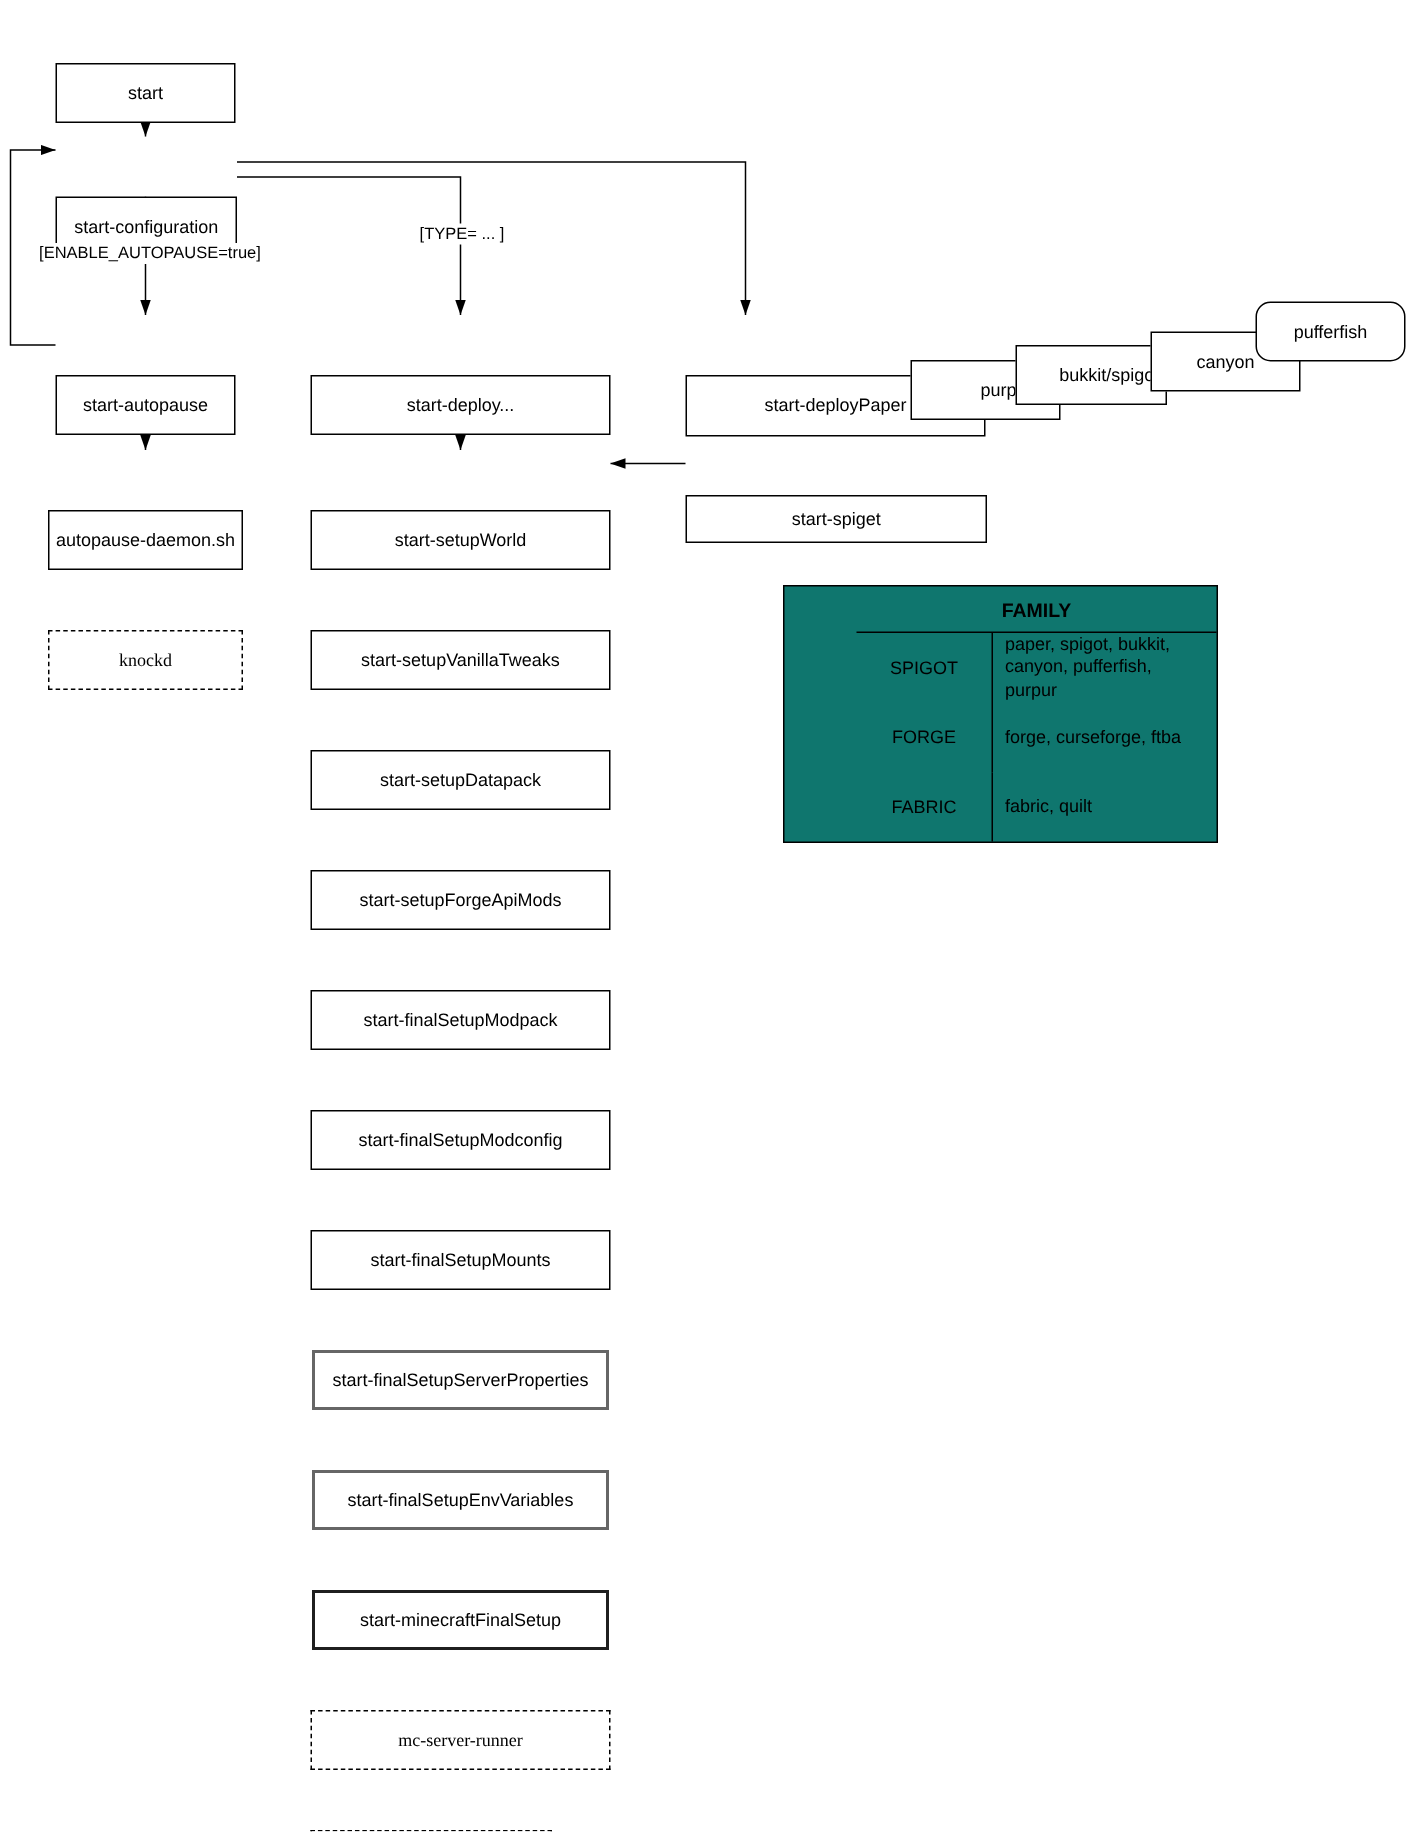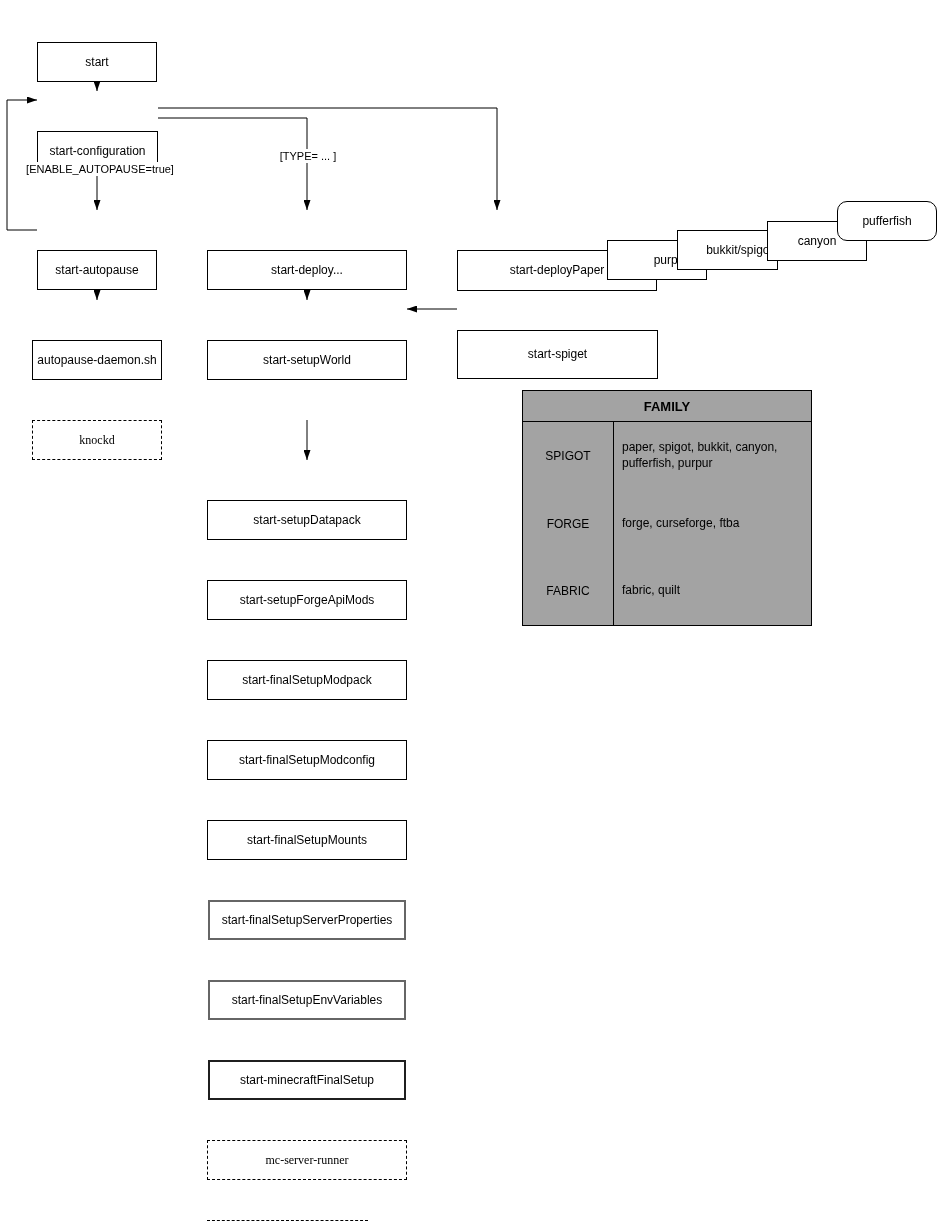--- a/index.html
+++ b/index.html
@@ -37,26 +37,27 @@
     transform: translate(-50%, -50%);
     background: #ffffff;
     font-size: 11px;
     white-space: nowrap;
     z-index: 6;
     padding: 1px 2px;
   }
   .family {
     position: absolute;
     left: 522px; top: 390px;
-    width: 290px; height: 236px;
+    width: 290px; height: 172px;
     border: 1px solid #000000;
-    background: #a3a3a3;
+    background: #0f766e;
     display: flex;
     flex-direction: column;
     z-index: 1;
+    padding-left: 48px;
   }
   .family-header {
     height: 31px;
     flex: none;
     border-bottom: 1px solid #000000;
     display: flex; align-items: center; justify-content: center;
     font-weight: bold;
     font-size: 13px;
   }
   .family-body { flex: 1; display: flex; flex-direction: column; }
@@ -112,37 +113,38 @@
   </svg>
 
   <div class="node" style="left:37px;top:2px;width:120px;height:40px;">start</div>
   <div class="node" style="left:37px;top:91px;width:121px;height:40px;">start-configuration</div>
   <div class="node" style="left:37px;top:210px;width:120px;height:40px;">start-autopause</div>
   <div class="node" style="left:32px;top:300px;width:130px;height:40px;">autopause-daemon.sh</div>
   <div class="node dashed" style="left:32px;top:380px;width:130px;height:40px;">knockd</div>
 
   <div class="node" style="left:207px;top:210px;width:200px;height:40px;">start-deploy...</div>
   <div class="node" style="left:207px;top:300px;width:200px;height:40px;">start-setupWorld</div>
+  <div class="node" style="left:207px;top:380px;width:200px;height:40px;">start-setupVanillaTweaks</div>
   <div class="node" style="left:207px;top:460px;width:200px;height:40px;">start-setupDatapack</div>
   <div class="node" style="left:207px;top:540px;width:200px;height:40px;">start-setupForgeApiMods</div>
   <div class="node" style="left:207px;top:620px;width:200px;height:40px;">start-finalSetupModpack</div>
   <div class="node" style="left:207px;top:700px;width:200px;height:40px;">start-finalSetupModconfig</div>
   <div class="node" style="left:207px;top:780px;width:200px;height:40px;">start-finalSetupMounts</div>
   <div class="node gray" style="left:208px;top:860px;width:198px;height:40px;">start-finalSetupServerProperties</div>
   <div class="node gray" style="left:208px;top:940px;width:198px;height:40px;">start-finalSetupEnvVariables</div>
   <div class="node bold" style="left:208px;top:1020px;width:198px;height:40px;">start-minecraftFinalSetup</div>
   <div class="node dashed" style="left:207px;top:1100px;width:200px;height:40px;">mc-server-runner</div>
   <div class="node dashed" style="left:207px;top:1180px;width:161px;height:40px;">java</div>
 
   <div class="node" style="left:457px;top:210px;width:200px;height:41px;">start-deployPaper</div>
   <div class="node z2" style="left:607px;top:200px;width:100px;height:40px;">purpur</div>
   <div class="node z3" style="left:677px;top:190px;width:101px;height:40px;">bukkit/spigot</div>
   <div class="node z4" style="left:767px;top:181px;width:100px;height:40px;">canyon</div>
   <div class="node z5" style="left:837px;top:161px;width:100px;height:40px;">pufferfish</div>
-  <div class="node" style="left:457px;top:290px;width:201px;height:49px;">start-spiget</div>
+  <div class="node" style="left:457px;top:290px;width:201px;height:32px;">start-spiget</div>
 
   <span class="edge-label" style="left:100px;top:169px;">[ENABLE_AUTOPAUSE=true]</span>
   <span class="edge-label" style="left:308px;top:156px;">[TYPE= ... ]</span>
 
   <div class="family">
     <div class="family-header">FAMILY</div>
     <div class="family-body">
       <div class="family-row">
         <div class="family-name">SPIGOT</div>
         <div class="family-members">paper, spigot, bukkit, canyon, pufferfish, purpur</div>

